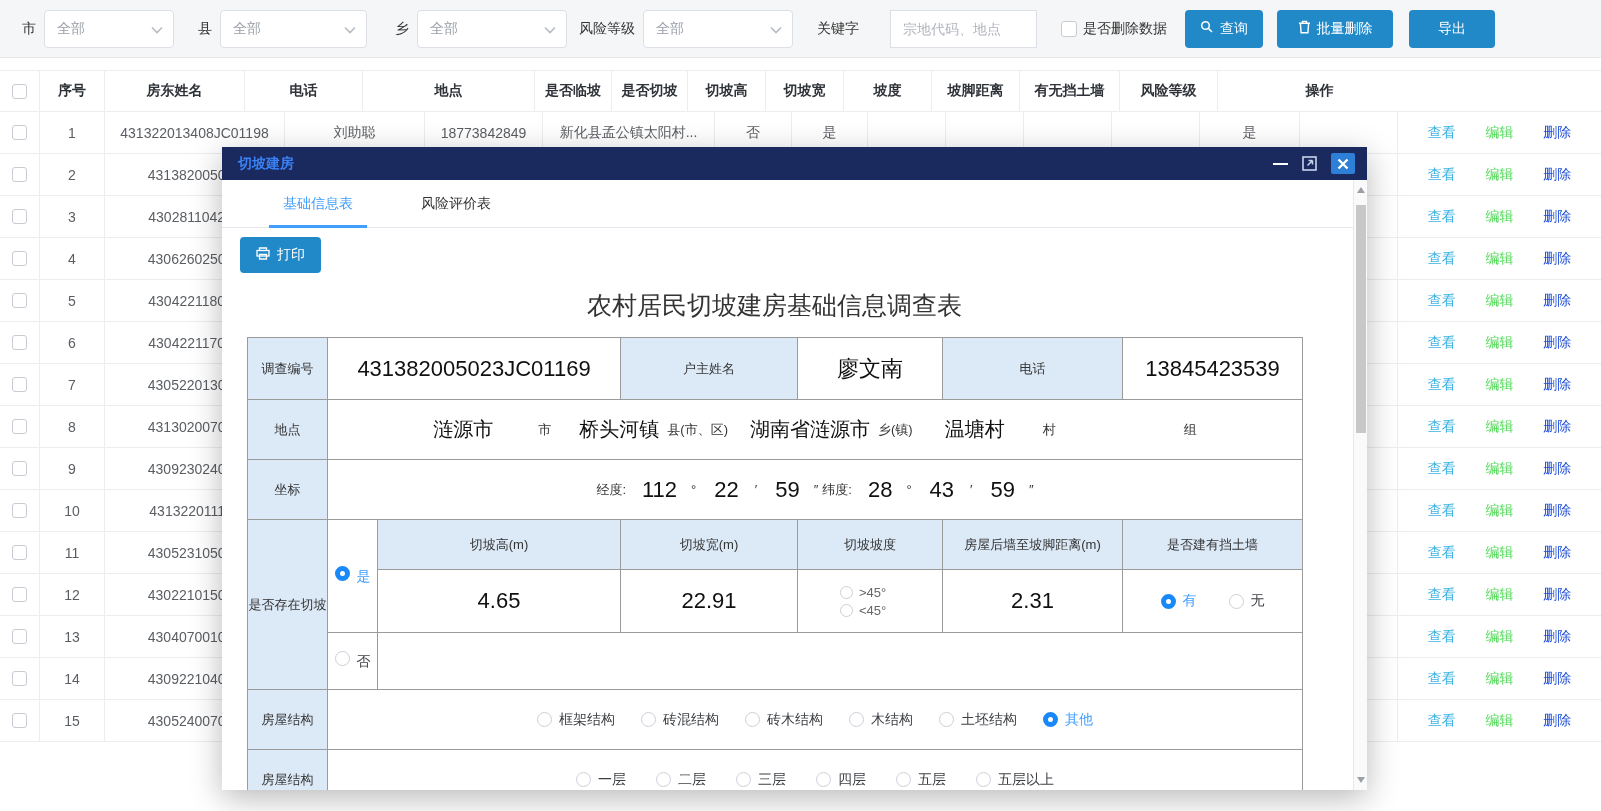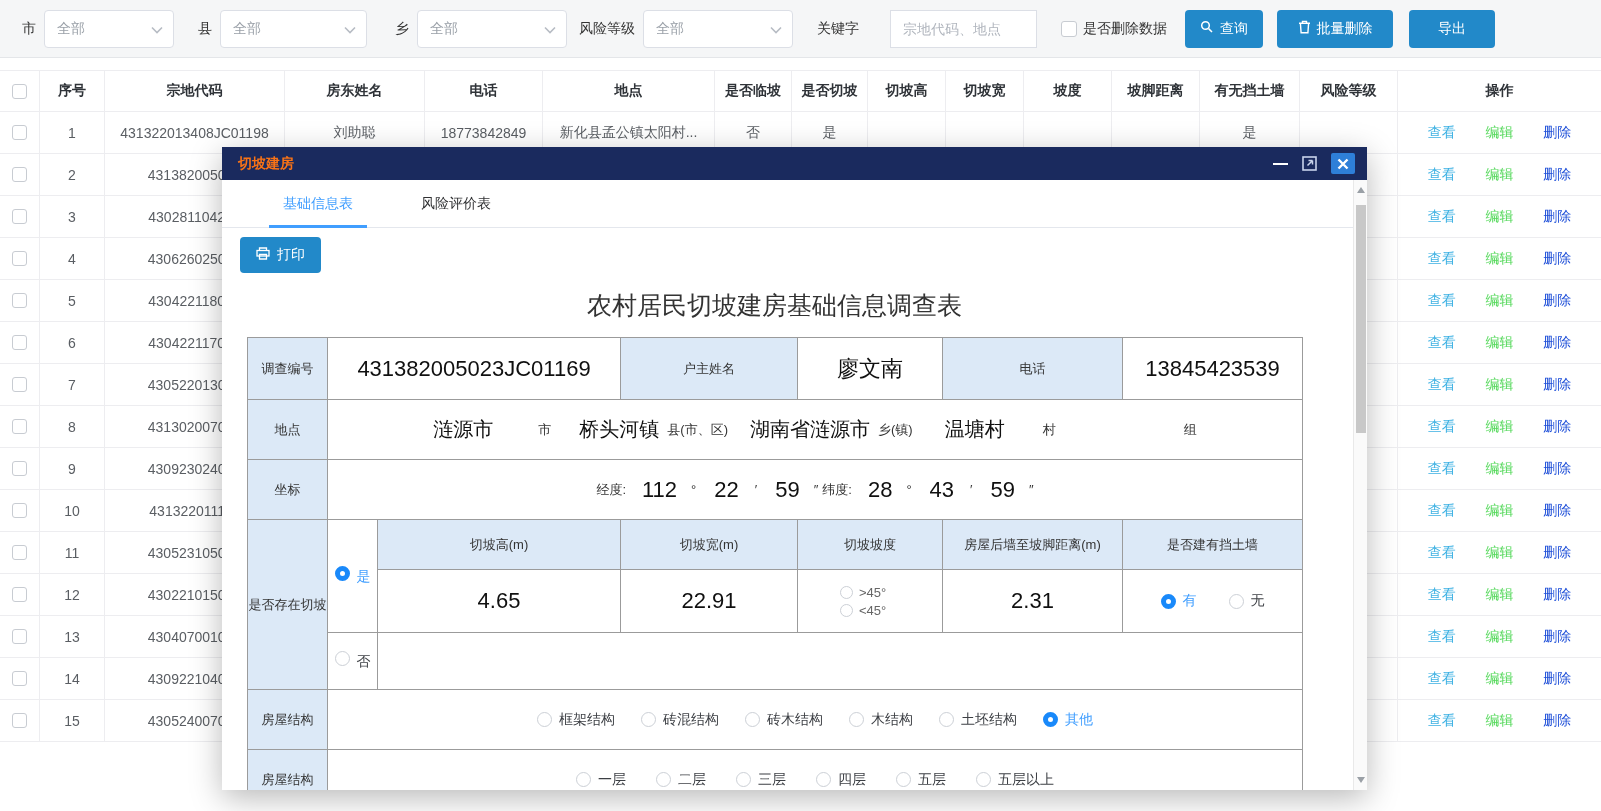--- a/index.html
+++ b/index.html
@@ -33,21 +33,21 @@
   .w5{width:172px}.w6{width:77px}.w7{width:76px}.w8{width:78px}.w9{width:78px}
   .w10{width:88px}.w11{width:88px}.w12{width:100px}.w13{width:98px}
   .w14{width:203px; border-right:none; justify-content:space-evenly;}
   .op{ cursor:pointer; font-size:14px; }
   .op-view{ color:#3db1e3; } .op-edit{ color:#52d858; } .op-del{ color:#1d4ed8; }
 
   
   .modal{ position:absolute; left:222px; top:147px; width:1145px; height:643px; background:#fff;
     box-shadow:0 8px 30px rgba(0,0,0,.28); z-index:10; display:flex; flex-direction:column; }
   .m-head{ height:33px; background:#1a2a5e; display:flex; align-items:center; padding:0 12px 0 16px; flex:none; }
-  .m-title{ color:#f97316; font-size:14px; font-weight:bold; flex:1; }
+  .m-title{ color:#3b82f6; font-size:14px; font-weight:bold; flex:1; }
   .m-ctrl{ display:flex; align-items:center; gap:14px; }
   .mc{ cursor:pointer; display:flex; align-items:center; justify-content:center; }
   .min-dash{ width:15px; height:2px; background:#fff; }
   .close-btn{ width:24px; height:21px; background:#2e7fd8; border-radius:2px; }
   .m-tabs{ height:48px; border-bottom:1px solid #e4e7ed; display:flex; align-items:stretch;
     padding-left:47px; gap:40px; flex:none; }
   .tab{ font-size:14px; color:#303133; display:flex; align-items:center; padding:0 14px;
     position:relative; cursor:pointer; }
   .tab.active{ color:#409eff; }
   .tab.active::after{ content:''; position:absolute; left:0; right:0; bottom:-1px; height:3px; background:#409eff; }
@@ -143,21 +143,20 @@
     <span>导出</span>
   </button>
 </div>
 
 <div class="dt">
   <div class="dtr dt-head">
     <div class="c w0">
         <span class="cbx" style="width:15px;height:15px"></span>
       </div>
     <div class="c w1">序号</div>
-    <div class="c w2">宗地代码</div>
     <div class="c w3">房东姓名</div>
     <div class="c w4">电话</div>
     <div class="c w5">地点</div>
     <div class="c w6">是否临坡</div>
     <div class="c w7">是否切坡</div>
     <div class="c w8">切坡高</div>
     <div class="c w9">切坡宽</div>
     <div class="c w10">坡度</div>
     <div class="c w11">坡脚距离</div>
     <div class="c w12">有无挡土墙</div>

